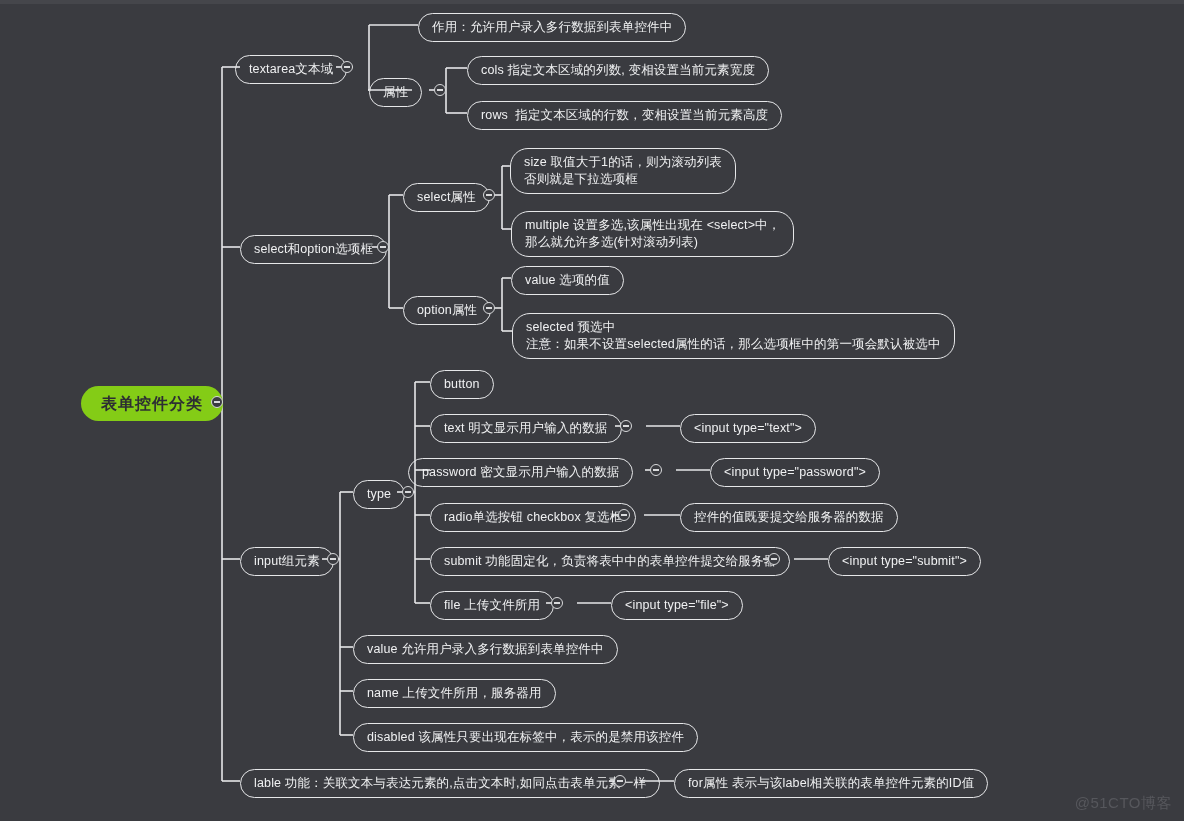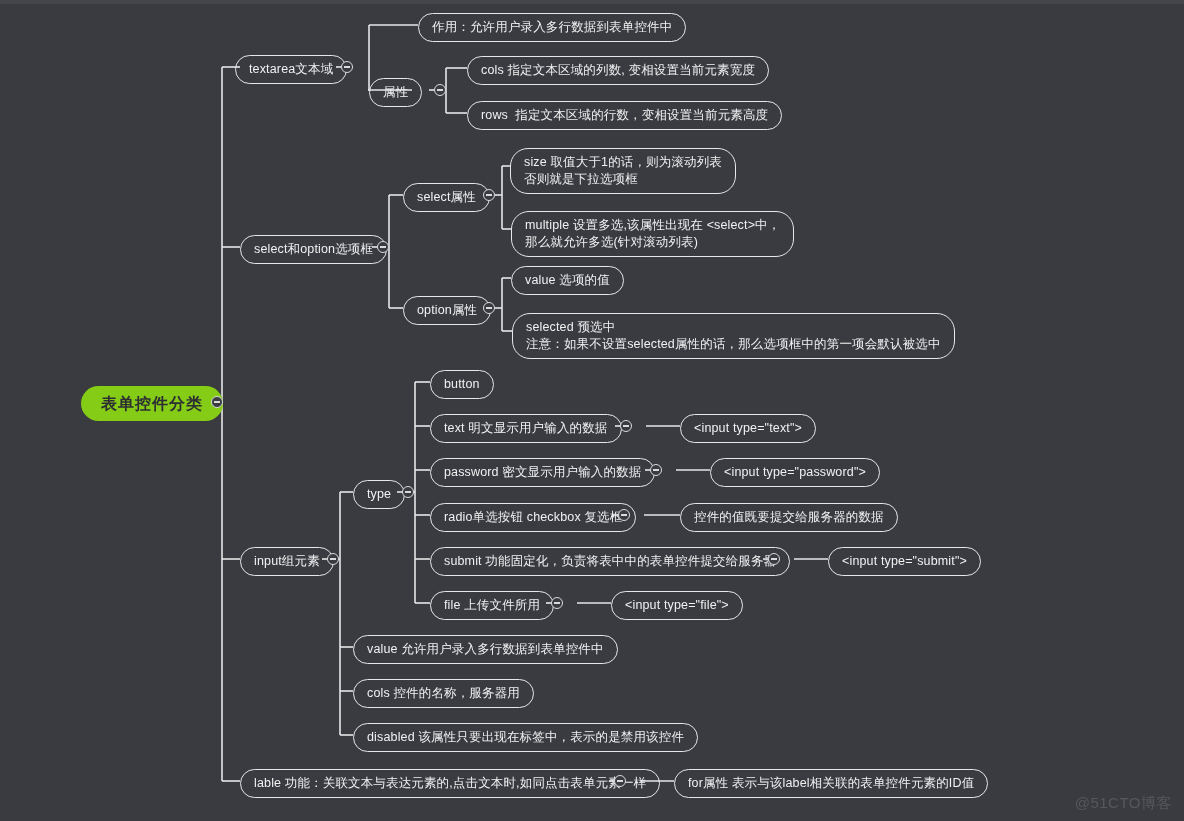--- a/index.html
+++ b/index.html
@@ -202,21 +202,21 @@
   </div>
 
   <div class="node" style="left:430px; top:414px;">
     <span>text 明文显示用户输入的数据</span>
   </div>
   <div class="toggle" style="left:620px; top:420px;"></div>
   <div class="node" style="left:680px; top:414px;">
     <span>&lt;input type="text"&gt;</span>
   </div>
 
-  <div class="node" style="left:430px; top:458px;">
+  <div class="node" style="left:408px; top:458px;">
     <span>password 密文显示用户输入的数据</span>
   </div>
   <div class="toggle" style="left:650px; top:464px;"></div>
   <div class="node" style="left:710px; top:458px;">
     <span>&lt;input type="password"&gt;</span>
   </div>
 
   <div class="node" style="left:430px; top:503px;">
     <span>radio单选按钮 checkbox 复选框</span>
   </div>
@@ -238,21 +238,21 @@
   </div>
   <div class="toggle" style="left:551px; top:597px;"></div>
   <div class="node" style="left:611px; top:591px;">
     <span>&lt;input type="file"&gt;</span>
   </div>
 
   <div class="node" style="left:353px; top:635px;">
     <span>value 允许用户录入多行数据到表单控件中</span>
   </div>
   <div class="node" style="left:353px; top:679px;">
-    <span>cols 控件的名称，服务器用</span>
+    <span>name 上传文件所用，服务器用</span>
   </div>
   <div class="node" style="left:353px; top:723px;">
     <span>disabled 该属性只要出现在标签中，表示的是禁用该控件</span>
   </div>
 
   <div class="node" style="left:240px; top:769px;">
     <span>lable 功能：关联文本与表达元素的,点击文本时,如同点击表单元素一样</span>
   </div>
   <div class="toggle" style="left:614px; top:775px;"></div>
   <div class="node" style="left:674px; top:769px;">

